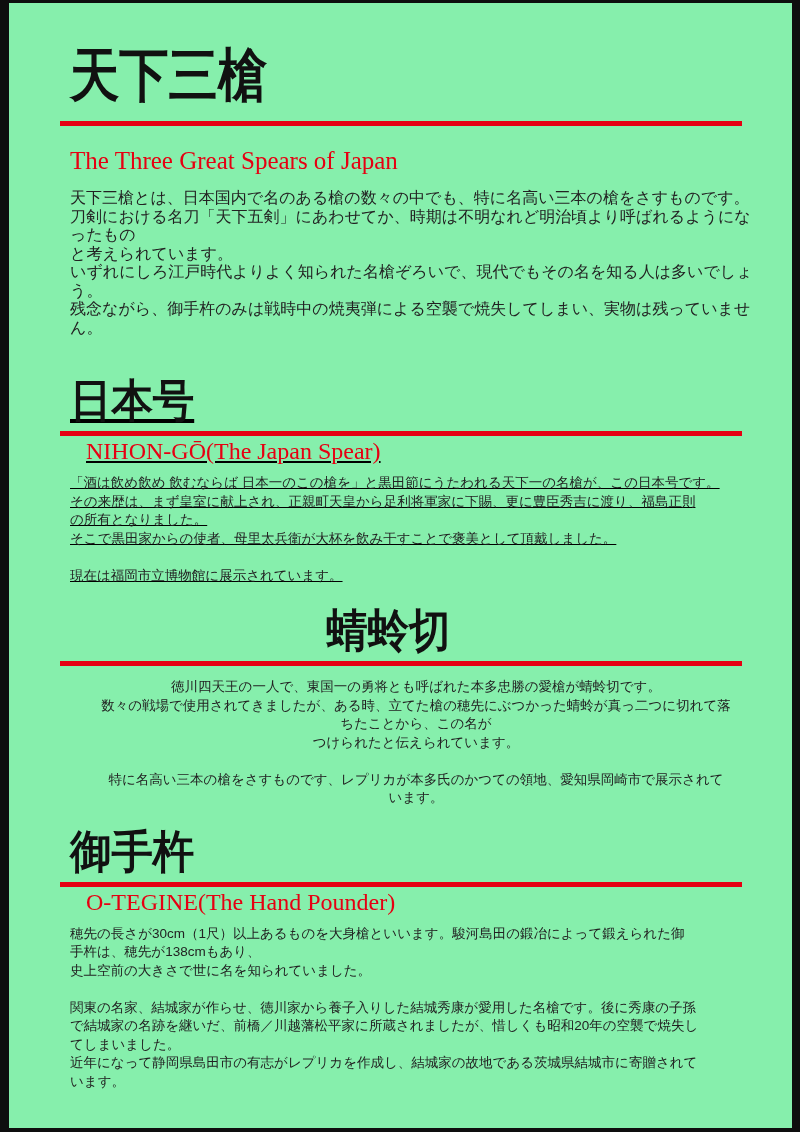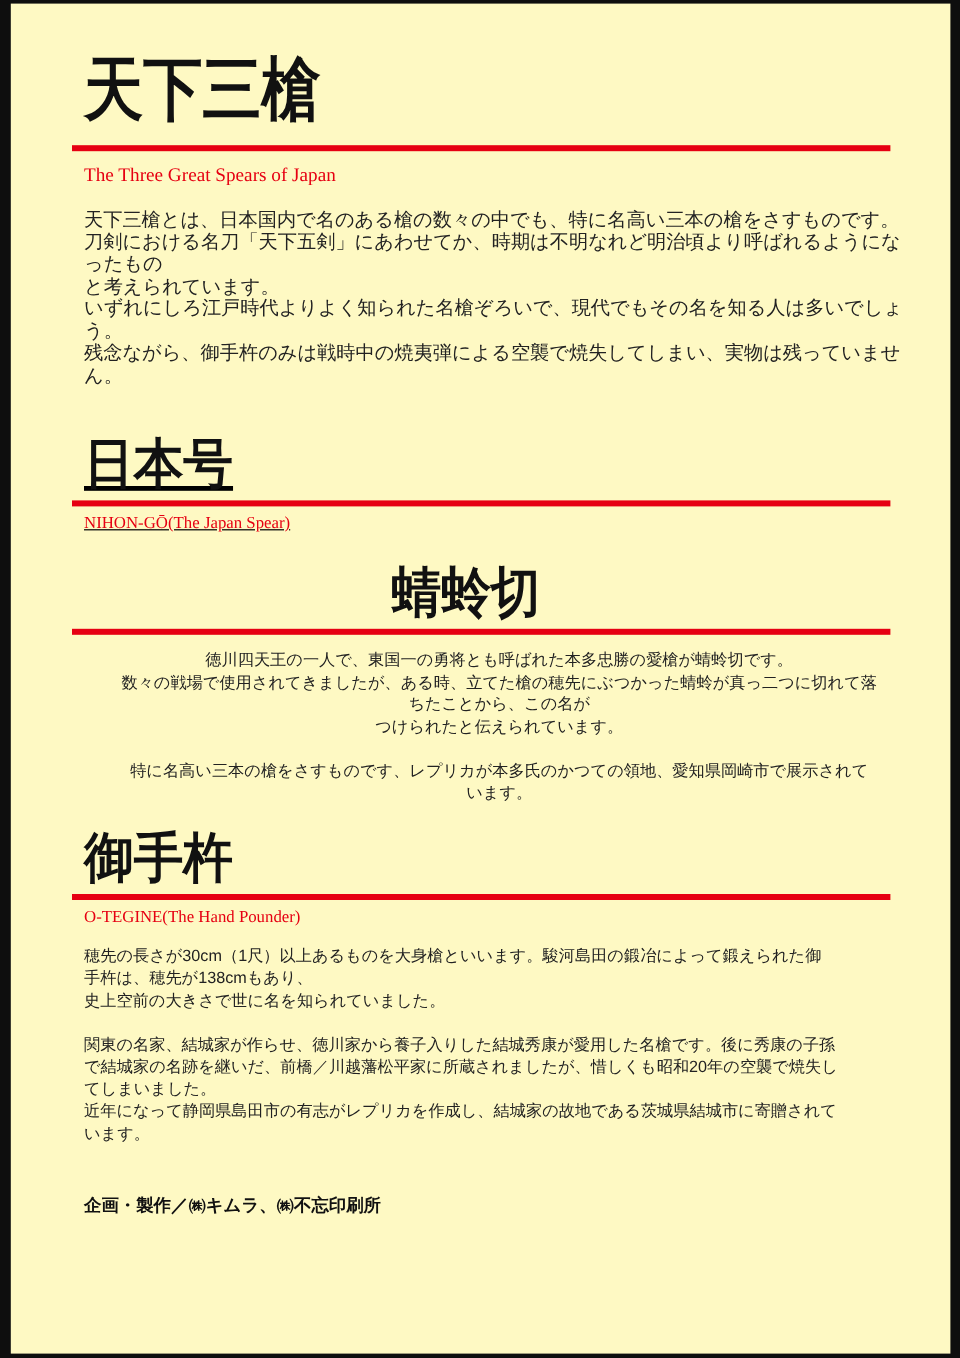--- a/index.html
+++ b/index.html
@@ -5,62 +5,62 @@
   html, body { margin:0; padding:0; }
   body {
     width:800px; height:1132px;
     background:#0e0e0e;
     position:relative;
     font-family:"Liberation Sans", sans-serif;
     overflow:hidden;
   }
   .page {
     position:absolute; left:9px; right:8px; top:3px; bottom:4px;
-    background:#fef9c3;
+    background:#86efac;
     overflow:hidden;
   }
   .content { padding-left:61px; padding-right:30px; }
 
   .main-title {
     margin:42px 0 0;
     font-size:58px; line-height:60px;
     font-weight:900; color:#111111;
     transform:scaleX(0.85); transform-origin:0 0;
     white-space:nowrap;
   }
   .rule {
     height:5px; background:#e60012;
     margin:16px 0 0 -10px; width:682px;
   }
   .doc-subtitle {
-    margin:8px 0 0;
+    margin:22px 0 0;
     font-family:"Liberation Serif", serif;
-    font-size:16px; line-height:25px;
+    font-size:25px; line-height:25px;
     color:#e60012; font-weight:400;
   }
   .intro {
     margin:16px 0 0;
     font-size:16px; line-height:18.5px;
     color:#222222; white-space:pre-line;
   }
   .sec-title {
     margin:0;
     font-size:45px; line-height:47px;
     font-weight:900; color:#111111;
     transform:scaleX(0.92); transform-origin:0 0;
     white-space:nowrap;
   }
   .sec1 { margin-top:40px;text-decoration:underline; }
   .sec2 { margin-top:22px;text-align:center; }
   .sec3 { margin-top:20px; }
   section .rule { margin-top:7px; }
   .sub-label {
-    margin:4px 0 0;
+    margin:4px 16px 0;
     font-family:"Liberation Serif", serif;
-    font-size:14px; line-height:22px;
+    font-size:24px; line-height:22px;
     color:#e60012; font-weight:400;
   }
   .body-text {
     margin:12px 0 0;
     font-size:13.5px; line-height:18.5px;
     color:#222222; white-space:pre-line;
   }
   .footer-credit {
     margin:42px 0 0;
     font-size:14.5px; line-height:18px;
@@ -79,20 +79,26 @@
     <p class="intro">天下三槍とは、日本国内で名のある槍の数々の中でも、特に名高い三本の槍をさすものです。
 刀剣における名刀「天下五剣」にあわせてか、時期は不明なれど明治頃より呼ばれるようになったもの
 と考えられています。
 いずれにしろ江戸時代よりよく知られた名槍ぞろいで、現代でもその名を知る人は多いでしょう。
 残念ながら、御手杵のみは戦時中の焼夷弾による空襲で焼失してしまい、実物は残っていません。</p>
 
     <section class="sec1">
       <h2 class="sec-title">日本号</h2>
       <div class="rule"></div>
       <div class="sub-label">NIHON-GŌ(The Japan Spear)</div>
+      <p class="body-text">「酒は飲め飲め 飲むならば 日本一のこの槍を」と黒田節にうたわれる天下一の名槍が、この日本号です。
+その来歴は、まず皇室に献上され、正親町天皇から足利将軍家に下賜、更に豊臣秀吉に渡り、福島正則
+の所有となりました。
+そこで黒田家からの使者、母里太兵衛が大杯を飲み干すことで褒美として頂戴しました。
+
+現在は福岡市立博物館に展示されています。</p>
     </section>
 
     <section class="sec2">
       <h2 class="sec-title">蜻蛉切</h2>
       <div class="rule"></div>
       <p class="body-text">徳川四天王の一人で、東国一の勇将とも呼ばれた本多忠勝の愛槍が蜻蛉切です。
 数々の戦場で使用されてきましたが、ある時、立てた槍の穂先にぶつかった蜻蛉が真っ二つに切れて落
 ちたことから、この名が
 つけられたと伝えられています。
 

